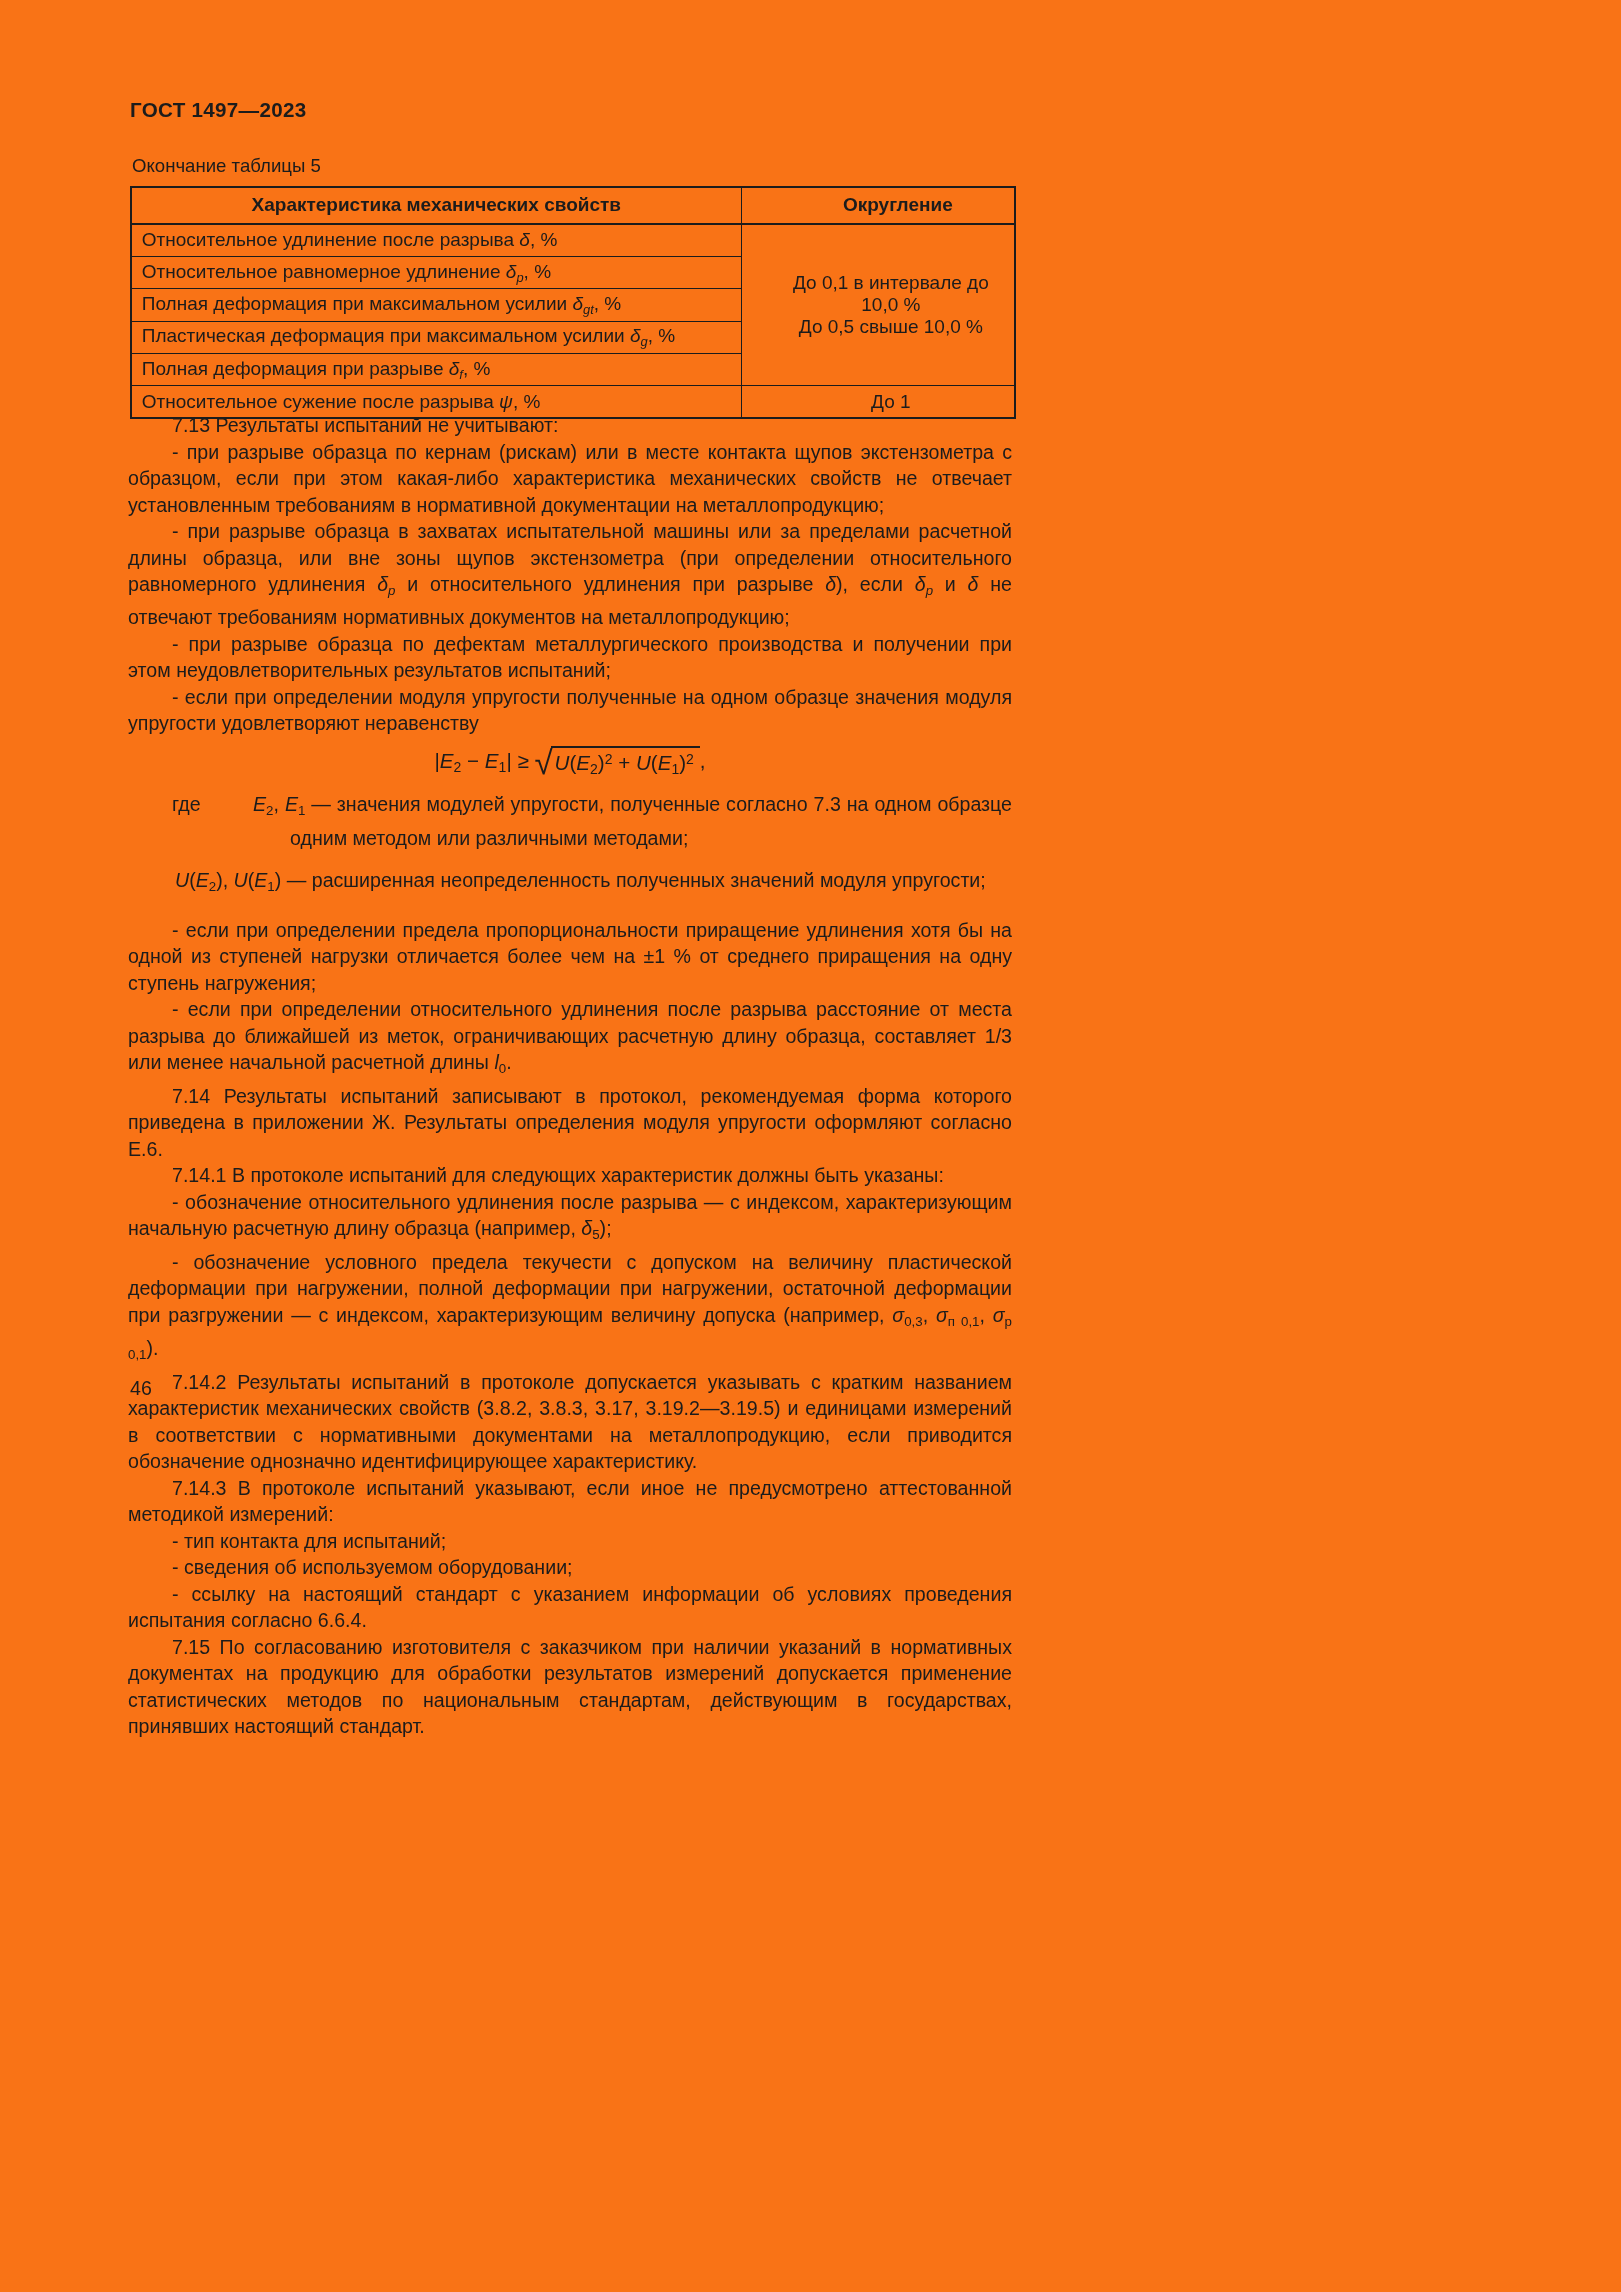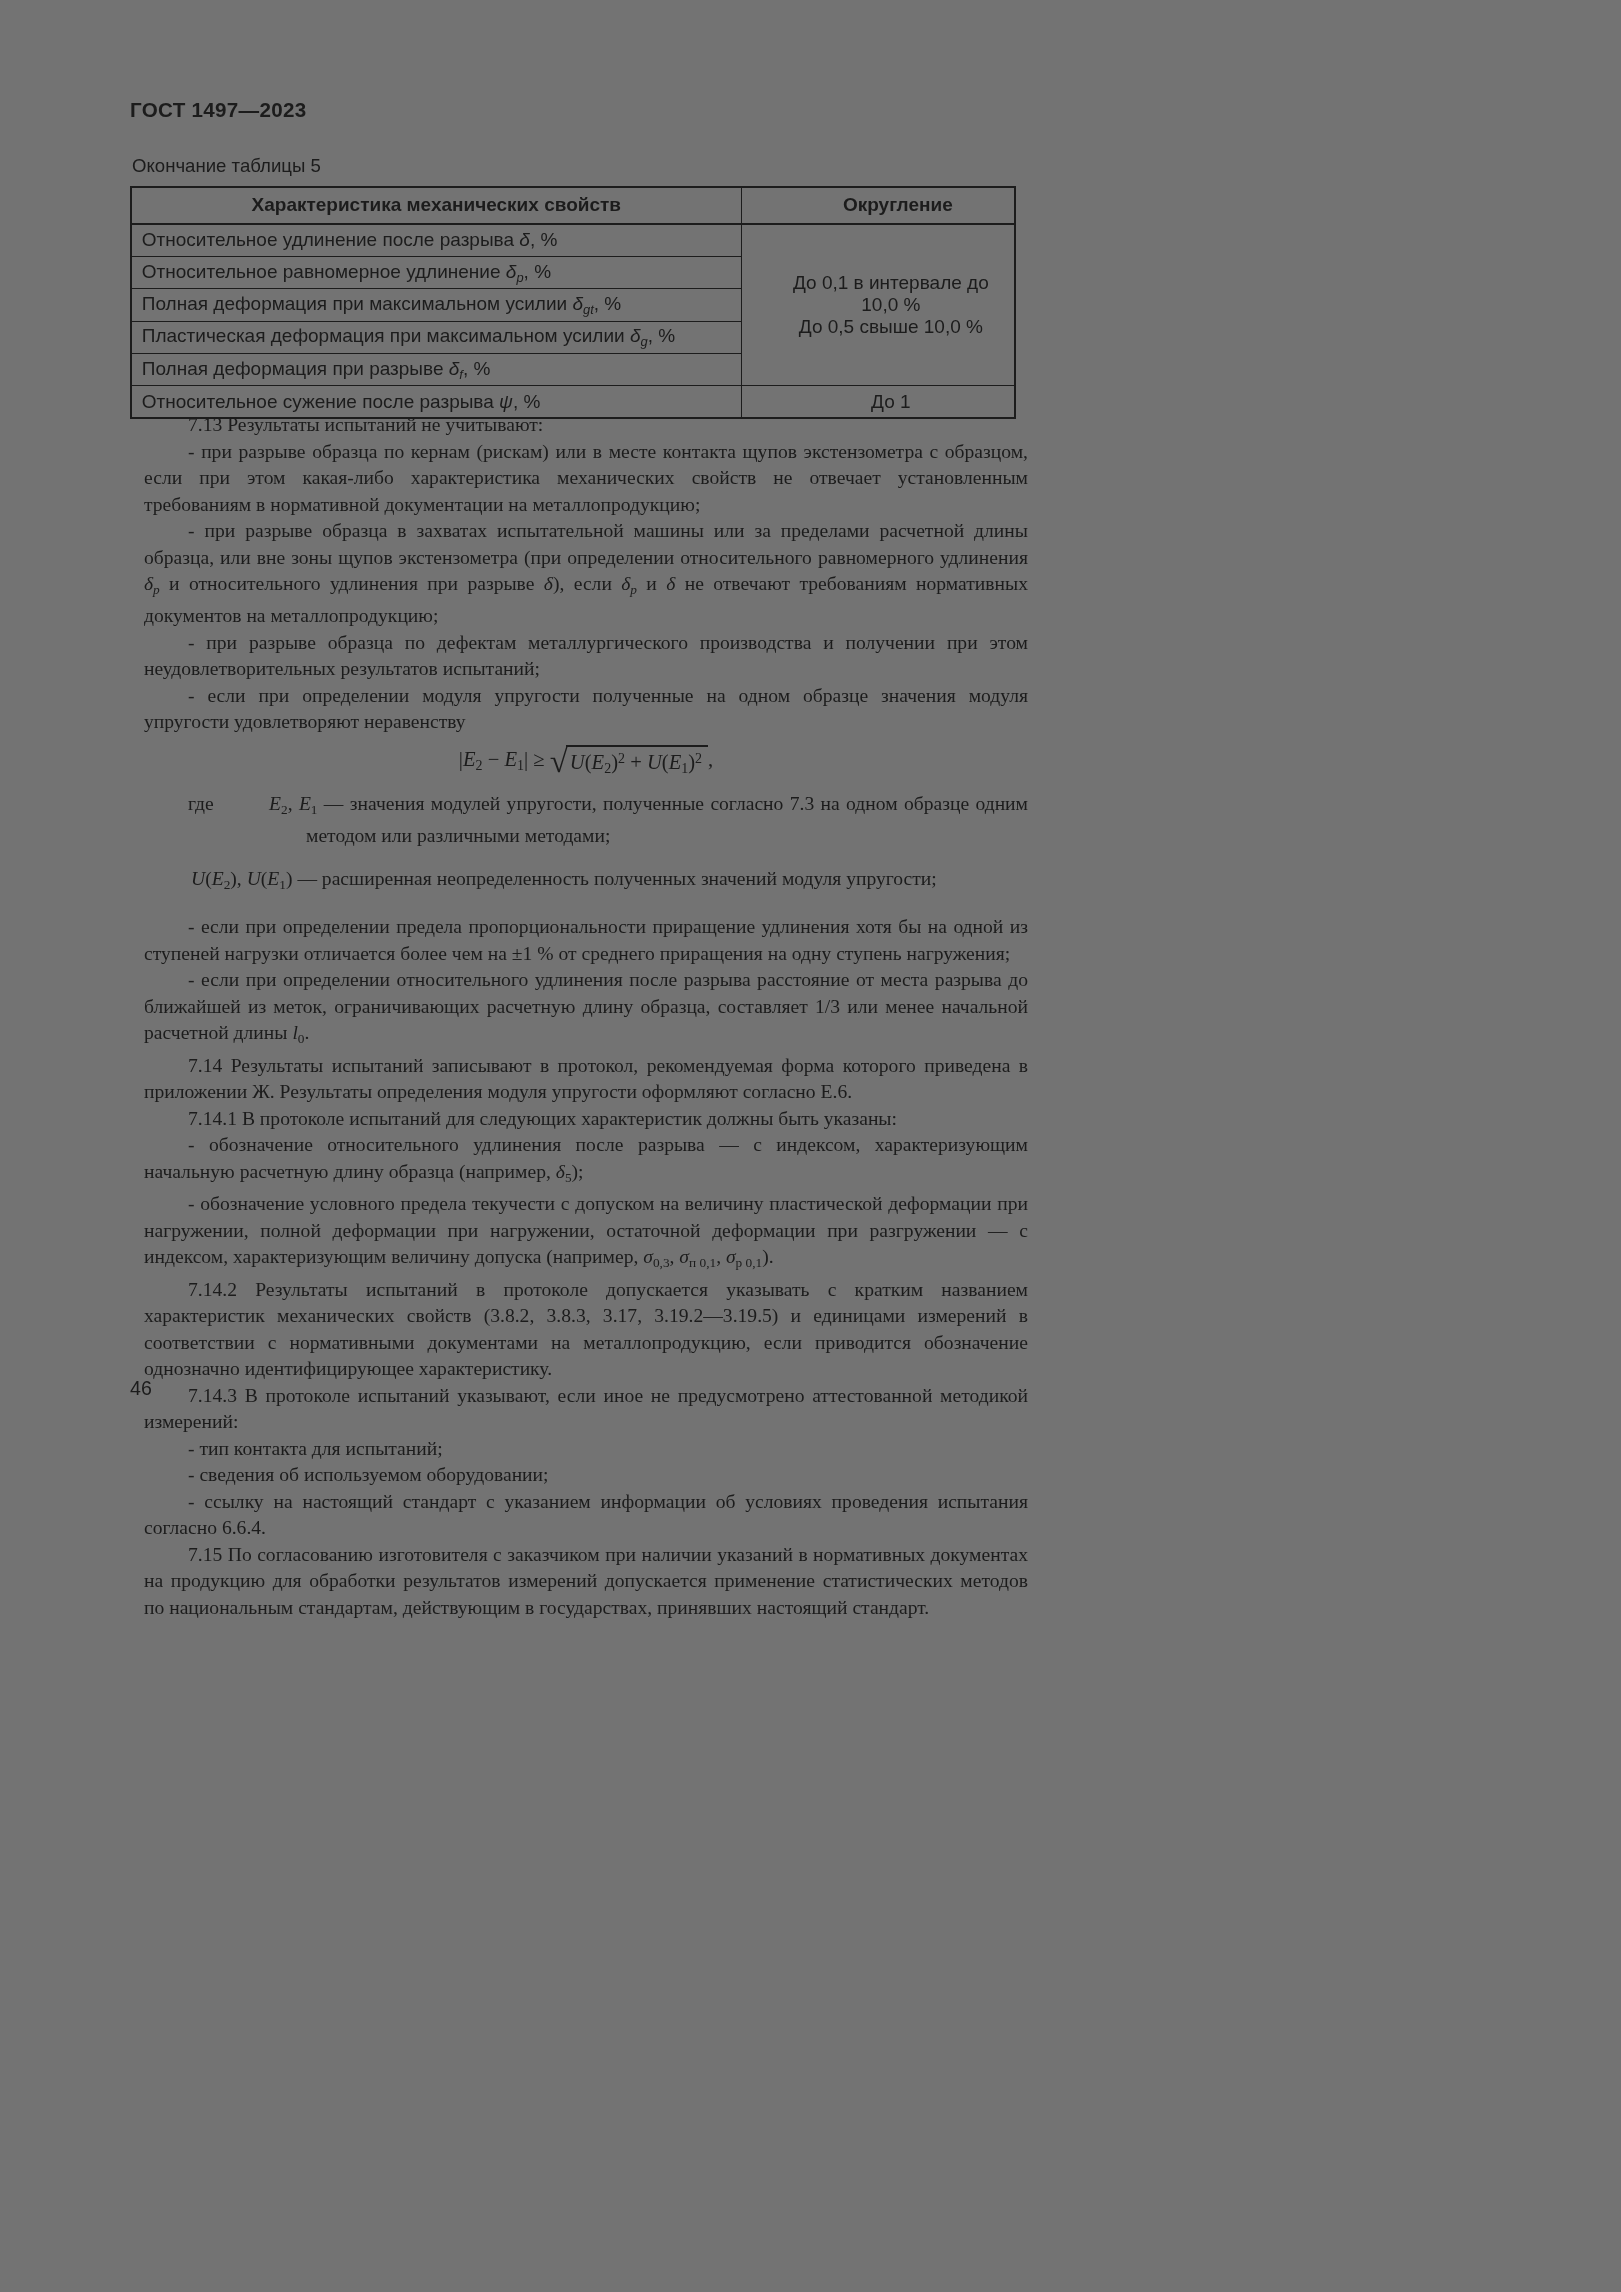--- a/index.html
+++ b/index.html
@@ -6,21 +6,21 @@
     margin: 0;
     padding: 0;
     background: #ffffff;
     color: #1c1c1c;
     font-family: "Liberation Sans", sans-serif;
   }
   .page {
     position: relative;
     width: 1621px;
     height: 2293px;
-    background: #737373;
+    background: #f97316;
     overflow: hidden;
   }
   .doc-header {
     position: absolute;
     left: 130px;
     top: 98px;
     font-size: 20.6px;
     font-weight: bold;
     letter-spacing: 0.3px;
   }
@@ -68,27 +68,26 @@
     text-align: center;
     border-right: 2.5px solid #1c1c1c;
     padding-left: 36px;
   }
   table.spec-table tr.last-row td { border-bottom: 2.5px solid #1c1c1c; }
   sub { font-size: 0.68em; vertical-align: -0.3em; }
   sup { font-size: 0.68em; vertical-align: 0.45em; }
 
   .content {
     position: absolute;
-    left: 144px;
+    left: 128px;
     top: 412px;
     width: 884px;
     font-size: 19.6px;
     line-height: 26.5px;
     text-align: justify;
-    font-family: Liberation Serif, serif;
   }
   .para {
     margin: 0;
     text-indent: 44px;
   }
   .formula-line {
     text-align: center;
     padding: 8.8px 0 10.8px 0;
     font-size: 20.6px;
     text-indent: 0;

